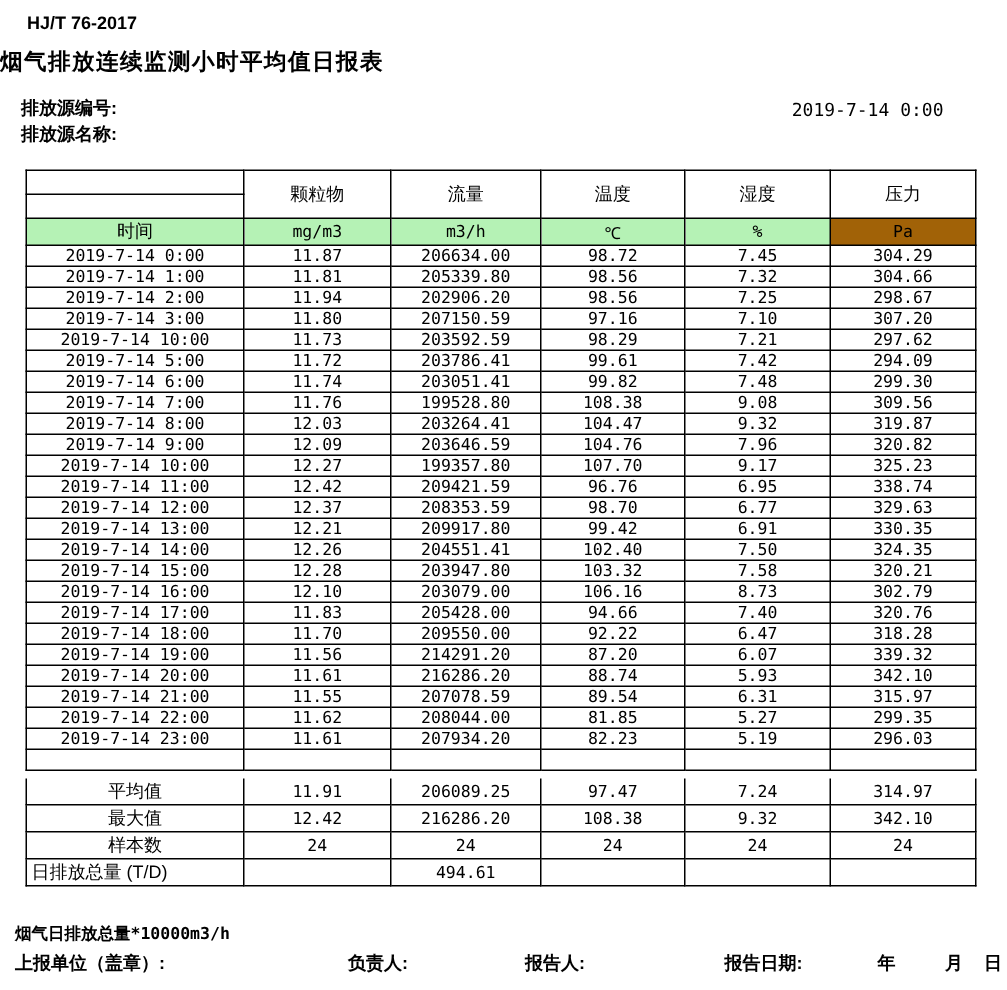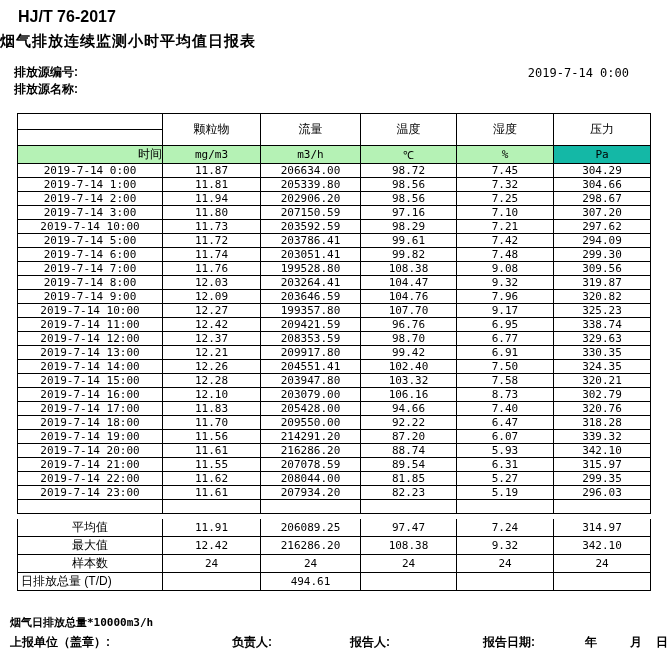--- a/index.html
+++ b/index.html
@@ -1,21 +1,21 @@
 <!DOCTYPE html>
 <html><head>
 <meta charset="utf-8">
 <style>
   * { margin: 0; padding: 0; box-sizing: border-box; }
   html, body { width: 671px; height: 660px; background: #ffffff; overflow: hidden; }
   body { font-family: "Liberation Sans", sans-serif; color: #000; }
 
   .page { position: relative; width: 671px; height: 660px; }
 
-  .std-no { position: absolute; left: 18px; top: 8px; font-size: 16px; font-weight: bold; }
+  .std-no { position: absolute; left: 18px; top: 8px; font-size: 12px; font-weight: bold; }
   .title { position: absolute; left: 0; top: 32px; width: 100%; text-align: left;
            font-size: 15px; font-weight: bold; letter-spacing: 1px; }
   .meta { position: absolute; left: 14px; top: 64px; width: 643px; }
   .meta-label { font-size: 12px; font-weight: bold; line-height: 17px; }
   .date { position: absolute; right: 28px; top: 2px; font-size: 12px;
           font-family: "DejaVu Sans Mono", monospace; font-weight: normal; }
 
   .tablewrap { position: absolute; left: 17px; top: 113px; width: 556px; }
 
   table { border-collapse: collapse; table-layout: fixed; width: 633px; }
@@ -79,26 +79,26 @@
           <td class="param" rowspan="2">颗粒物</td>
           <td class="param" rowspan="2">流量</td>
           <td class="param" rowspan="2">温度</td>
           <td class="param" rowspan="2">湿度</td>
           <td class="param" rowspan="2">压力</td>
         </tr>
         <tr class="h-split">
           <td></td>
         </tr>
         <tr class="unit-row">
-          <td class="time-head" style="background: rgb(181, 242, 181); text-align: right;">时间</td>
+          <td class="time-head" style="background: rgb(181, 242, 181);">时间</td>
           <td style="background: rgb(181, 242, 181);">mg/m3</td>
           <td style="background: rgb(181, 242, 181);">m3/h</td>
           <td style="background: rgb(181, 242, 181);">℃</td>
           <td style="background: rgb(181, 242, 181);">%</td>
-          <td style="background: #14b8a6;">Pa</td>
+          <td style="background: #a16207;">Pa</td>
         </tr>
       </tbody>
       <tbody id="data-rows">
           <tr>
             <td class="c-time">2019-7-14 0:00</td>
             <td class="c-num">11.87</td>
             <td class="c-num">206634.00</td>
             <td class="c-num">98.72</td>
             <td class="c-num">7.45</td>
             <td class="c-num">304.29</td>

